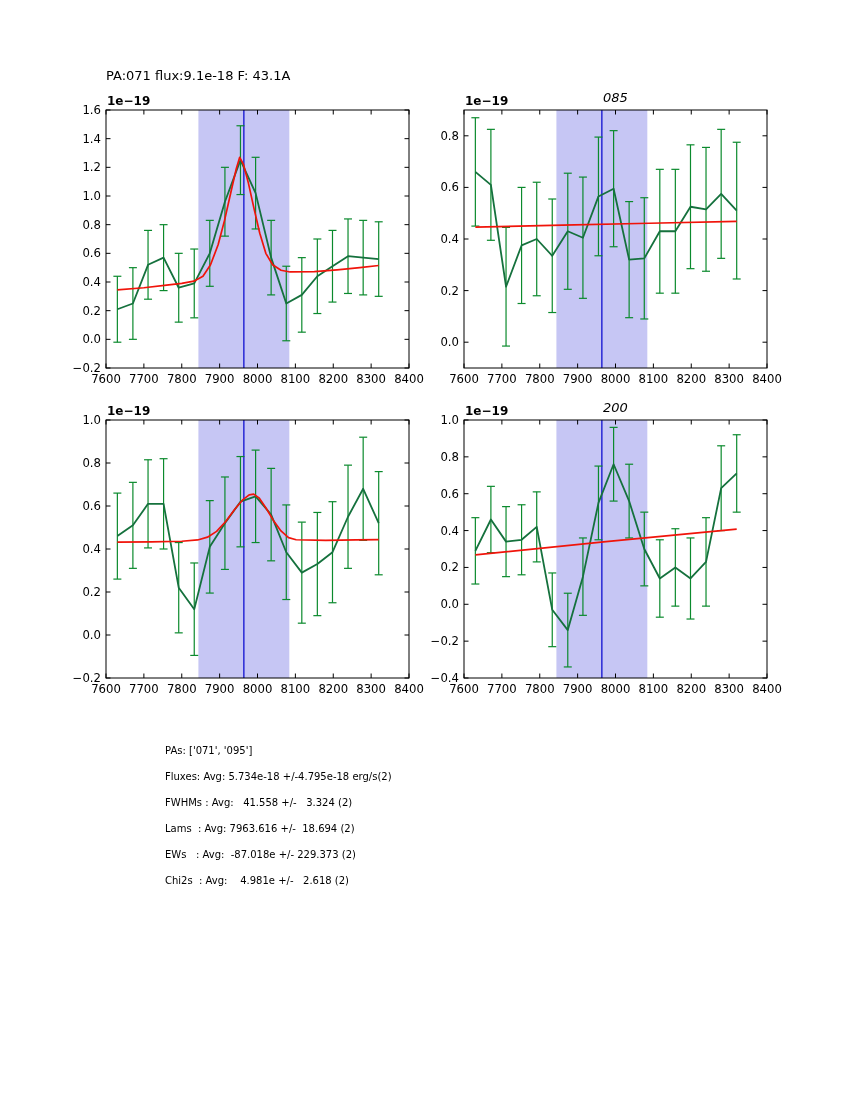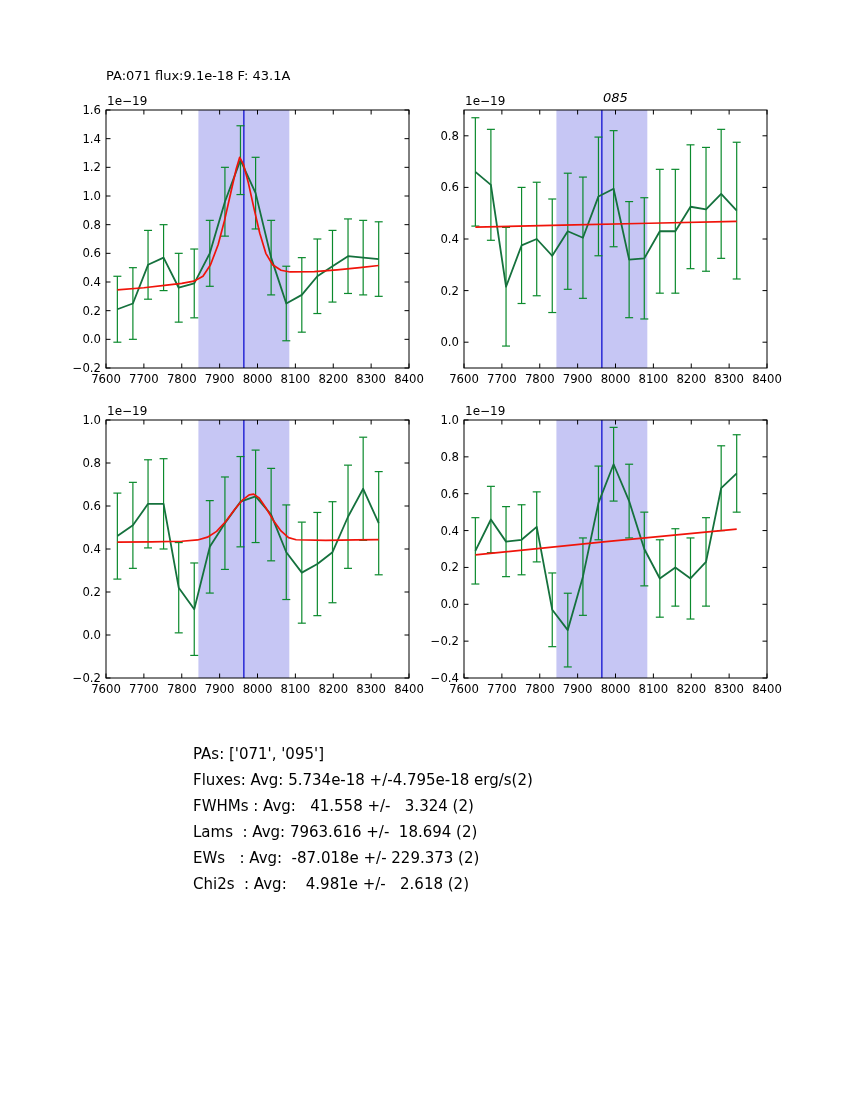--- a/index.html
+++ b/index.html
@@ -1,22 +1,22 @@
 <!DOCTYPE html>
 <html><head>
 <meta charset="utf-8">
 <style>
   html,body{margin:0;padding:0;background:#fff;}
   #canvas{position:relative;width:850px;height:1100px;background:#fff;overflow:hidden;
           font-family:"DejaVu Sans",sans-serif;color:#000;}
   #plot-svg{position:absolute;left:0;top:0;}
   .title2{position:absolute;width:303px;text-align:left;font-size:13px;line-height:20px;}
   .title1{position:absolute;width:303px;text-align:center;font-size:13px;line-height:20px;font-style:italic;}
-  .offset{position:absolute;font-size:12px;}
-  .stat{position:absolute;font-size:15px;white-space:pre;margin-left:28px;}
+  .offset{position:absolute;font-size:12px;font-weight:bold;}
+  .stat{position:absolute;font-size:10px;white-space:pre;}
 </style>
 </head>
 <body>
 
 <div id="canvas">
   <svg id="plot-svg" width="850" height="1100" font-family="DejaVu Sans, sans-serif">
       <g>
         <rect x="198.415" y="110" width="90.9" height="258" fill="#c6c6f4"></rect>
         <line x1="243.865" y1="110" x2="243.865" y2="368" stroke="#0f0fd0" stroke-width="1.3"></line>
         <g stroke="#0b8a2d" stroke-width="1.2" fill="none">
@@ -491,20 +491,23 @@
         </g>
       </g>
     </svg>
 
   <div class="title2" style="left:106px;top:66px">
     <div>PA:071 flux:9.1e-18 F: 43.1A</div>
   </div>
   <div class="title1" style="left:464px;top:88px">
     <div>085</div>
   </div>
+  <div class="title1" style="left:464px;top:398px">
+    <div>200</div>
+  </div>
 
   <div class="offset" style="left:107px;top:94px">1e−19</div>
   <div class="offset" style="left:465px;top:94px">1e−19</div>
   <div class="offset" style="left:107px;top:404px">1e−19</div>
   <div class="offset" style="left:465px;top:404px">1e−19</div>
 
   <div class="stat" style="left:165px;top:745px">PAs: ['071', '095']</div>
   <div class="stat" style="left:165px;top:771px">Fluxes: Avg: 5.734e-18 +/-4.795e-18 erg/s(2)</div>
   <div class="stat" style="left:165px;top:797px">FWHMs : Avg:   41.558 +/-   3.324 (2)</div>
   <div class="stat" style="left:165px;top:823px">Lams  : Avg: 7963.616 +/-  18.694 (2)</div>

